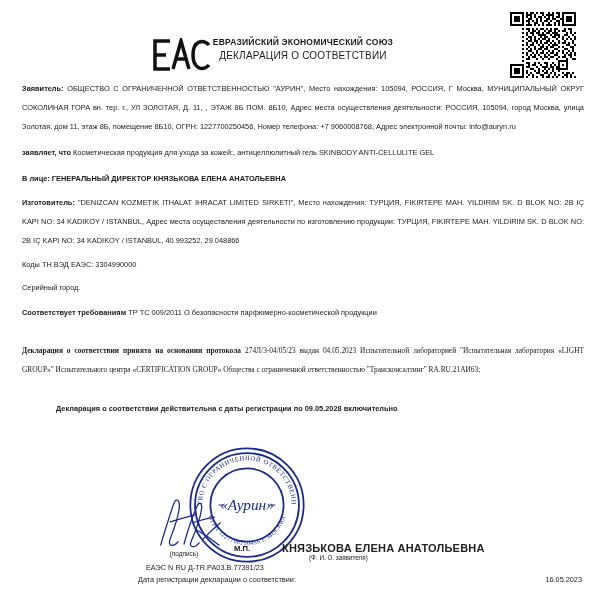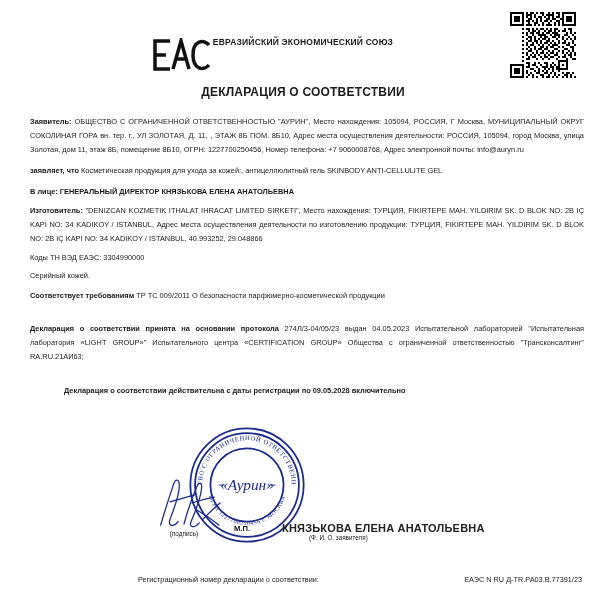--- a/index.html
+++ b/index.html
@@ -49,44 +49,43 @@
     text-align: center;
     width: 330px;
   }
   .header .ln1 {
     font-size: 8.5px;
     font-weight: bold;
     letter-spacing: .2px;
     line-height: 13px;
   }
   .header .ln2 {
-    font-size: 12px;
-    font-weight: bold;
+    font-size: 10px;
+    font-weight: normal;
     letter-spacing: .2px;
     line-height: 14px;
-    margin-top: 36px;
   }
 
   
   .block {
     font-size: 7.4px;
-    line-height: 14px;
+    line-height: 19px;
     text-align: justify;
-    margin: 0 0 0 12px;
+    margin: 0 0 0 4px;
   }
   .b-label { font-weight: bold; }
 
   #applicant { margin-top: 16px; }
   #inface { margin-top: 7px; }
   #declares { margin-top: 7px; }
   #manufacturer { margin-top: 5px; }
   #codes { margin-top: 5px; }
   #serial { margin-top: 4px; }
   #conformity { margin-top: 6px; }
-  #protocol { margin-top: 19px; }
+  #protocol { margin-top: 19px; font-family: Liberation Serif, serif; }
   #scheme { margin-top: 4px; }
   #additional { margin-top: 5px; }
   #validity { margin-top: 20px; padding-left: 34px; }
 
   
   .sign-area {
     position: relative;
     height: 120px;
     margin-top: 28px;
   }
@@ -471,21 +470,21 @@
 
   <div class="block" id="manufacturer">
     <span class="b-label">Изготовитель:</span><span> "DENIZCAN KOZMETIK ITHALAT IHRACAT LIMITED SIRKETI", Место нахождения: ТУРЦИЯ, FIKIRTEPE MAH. YILDIRIM SK. D BLOK NO: 2B IÇ KAPI NO: 34 KADIKOY / ISTANBUL, Адрес места осуществления деятельности по изготовлению продукции: ТУРЦИЯ, FIKIRTEPE MAH. YILDIRIM SK. D BLOK NO: 2B IÇ KAPI NO: 34 KADIKOY / ISTANBUL, 40.993252, 29.048866</span>
   </div>
 
   <div class="block" id="codes">
     <span>Коды ТН ВЭД ЕАЭС:</span><span> 3304990000</span>
   </div>
 
   <div class="block" id="serial">
-    <span>Серийный кожей.</span>
+    <span>Серийный город.</span>
   </div>
 
   <div class="block" id="conformity">
     <span class="b-label">Соответствует требованиям</span><span>  ТР ТС 009/2011 О безопасности парфюмерно-косметической продукции</span>
   </div>
 
   <div class="block" id="protocol">
     <span class="b-label">Декларация о соответствии принята на основании протокола</span><span> 274Л/3-04/05/23 выдан 04.05.2023 Испытательной лабораторией "Испытательная лаборатория «LIGHT GROUP»" Испытательного центра «CERTIFICATION GROUP» Общества с ограниченной ответственностью "Трансконсалтинг" RA.RU.21АИ63;</span>
   </div>
 
@@ -538,18 +537,21 @@
     <div class="sig-labels">
       <span class="podpis">(подпись)</span>
       <span class="mp">М.П.</span>
       <span class="fio-name">КНЯЗЬКОВА ЕЛЕНА АНАТОЛЬЕВНА</span>
       <span class="fio-sub">(Ф. И. О. заявителя)</span>
     </div>
   </div>
 
   <div class="footer">
     <div class="row">
-      <span class="f-label">Регистрационный номер декларации о соответствии:</span>
       <span class="f-val">ЕАЭС N RU Д-TR.РА03.В.77391/23</span>
     </div>
+    <div class="row">
+      <span class="f-label">Дата регистрации декларации о соответствии:</span>
+      <span class="f-val">16.05.2023</span>
+    </div>
   </div>
 
 </div>
 
 </body></html>

